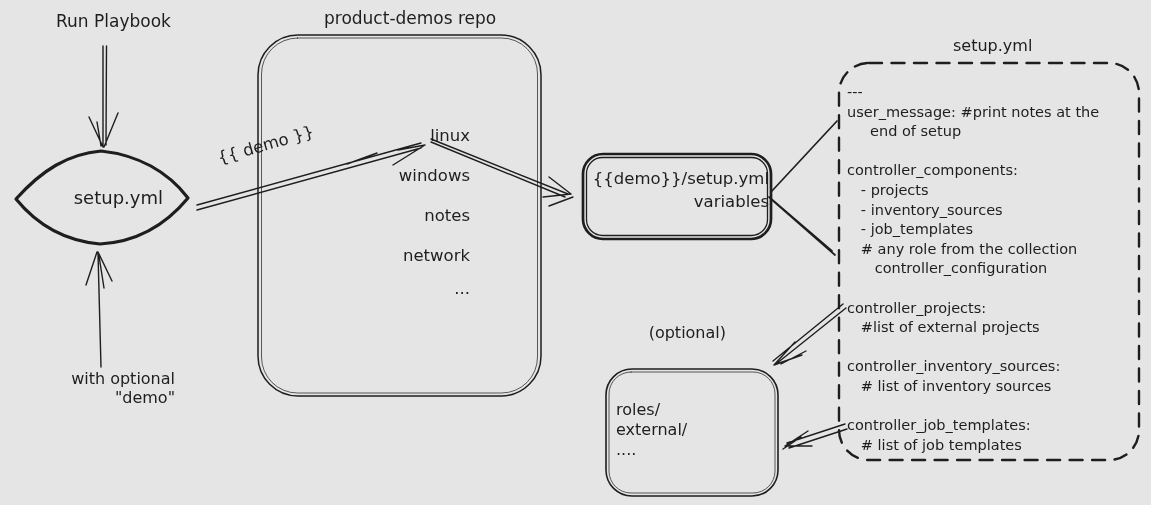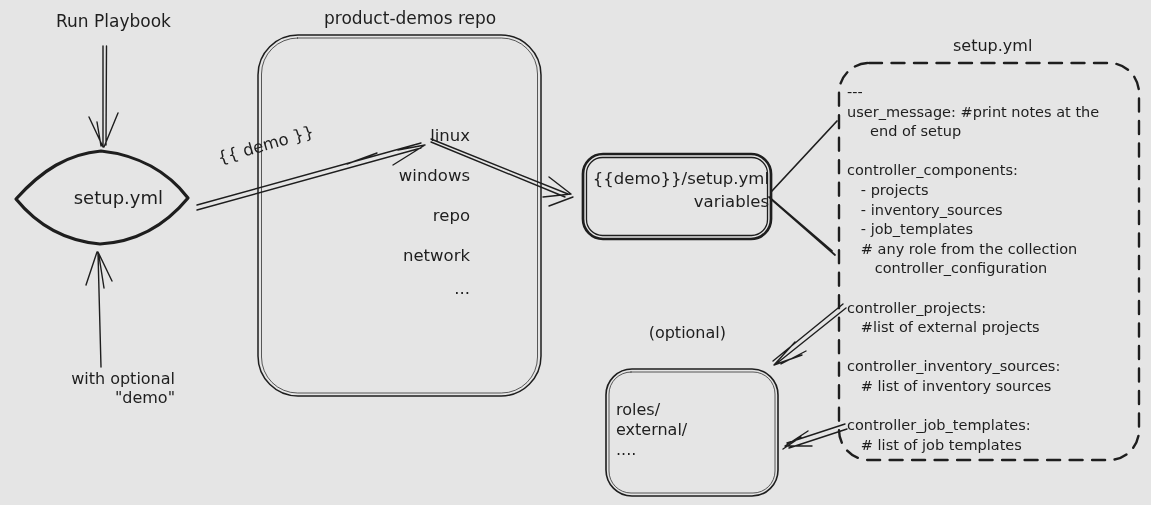--- a/index.html
+++ b/index.html
@@ -61,21 +61,21 @@
   <div class="txt t-diamond center">setup.yml</div>
   <div class="txt t-withvar center">
     <div>with optional</div>
     <div>"demo"</div>
   </div>
   <div class="txt t-demo">{{ demo }}</div>
 
   <div class="txt t-repo-title">product-demos repo</div>
   <div class="txt repo-item" style="top:126px">linux</div>
   <div class="txt repo-item" style="top:166px">windows</div>
-  <div class="txt repo-item" style="top:206px">repo</div>
+  <div class="txt repo-item" style="top:206px">notes</div>
   <div class="txt repo-item" style="top:246px">network</div>
   <div class="txt repo-item" style="top:279px">...</div>
 
   <div class="txt t-vars center">
     <div>{{demo}}/setup.yml</div>
     <div>variables</div>
   </div>
 
   <div class="txt t-setup-title">setup.yml</div>
   <div class="txt t-yaml">---

